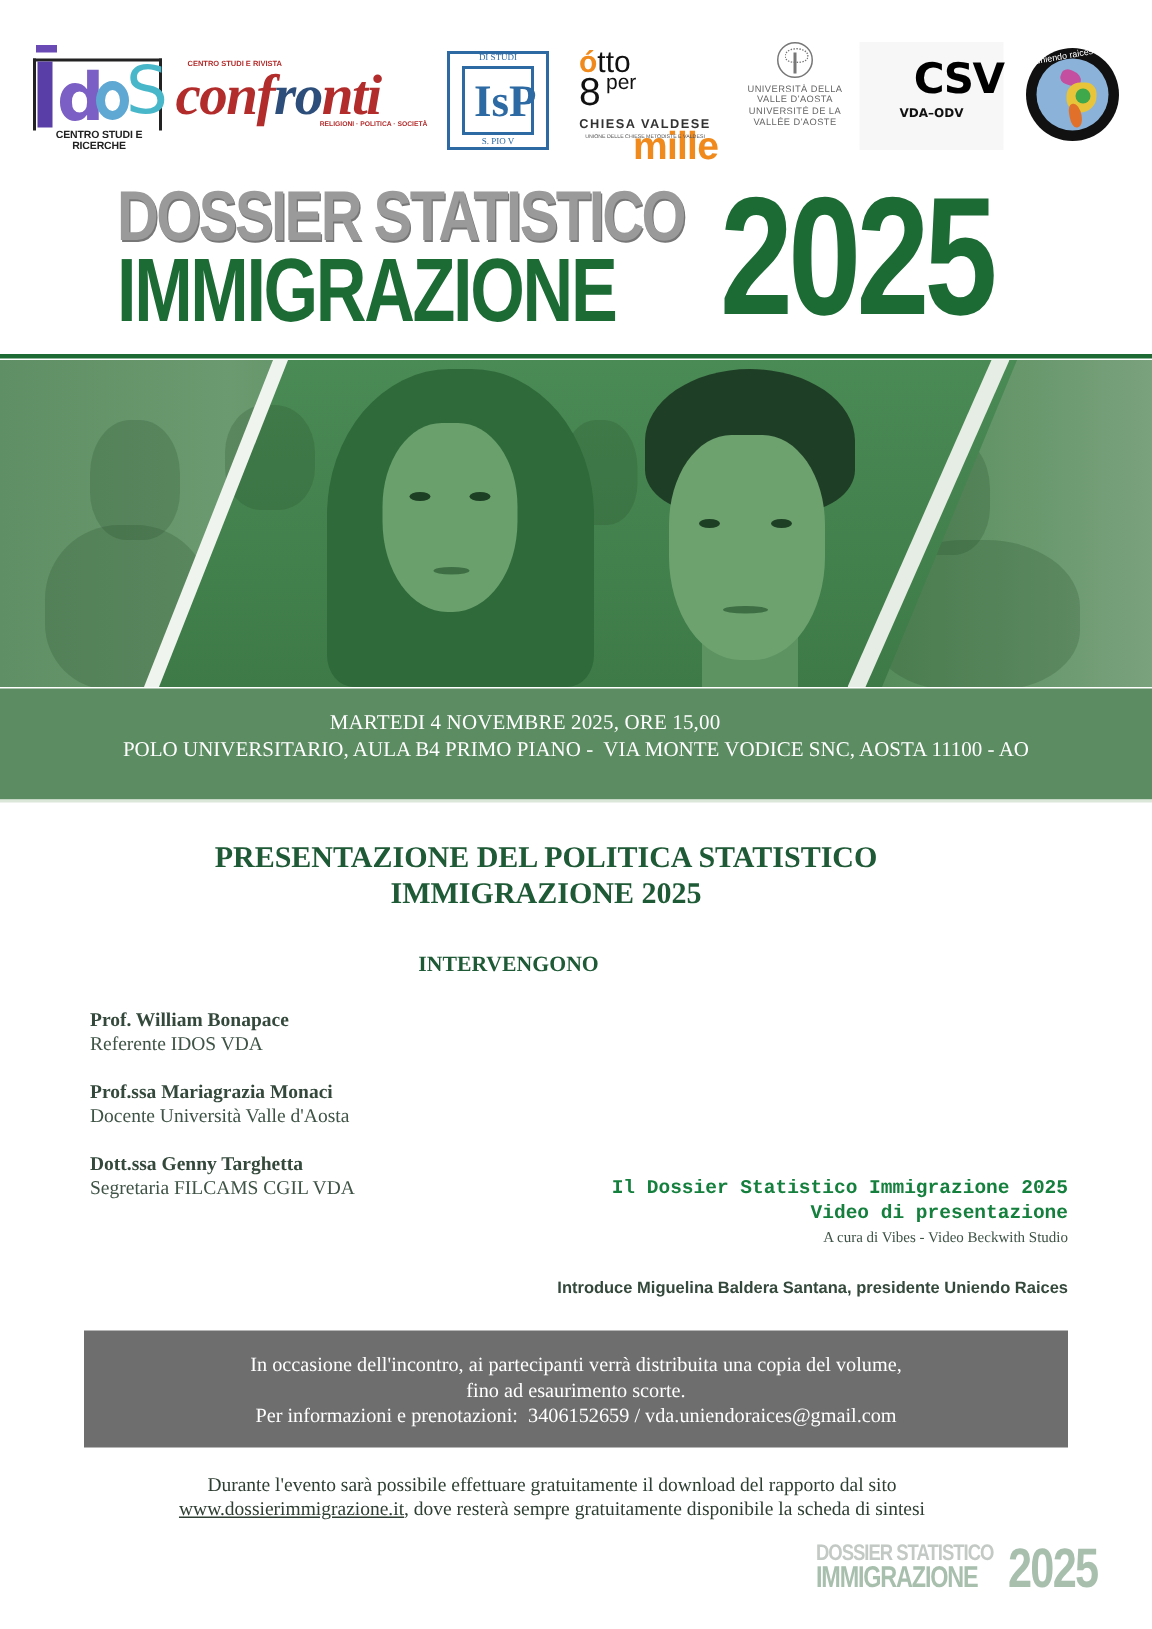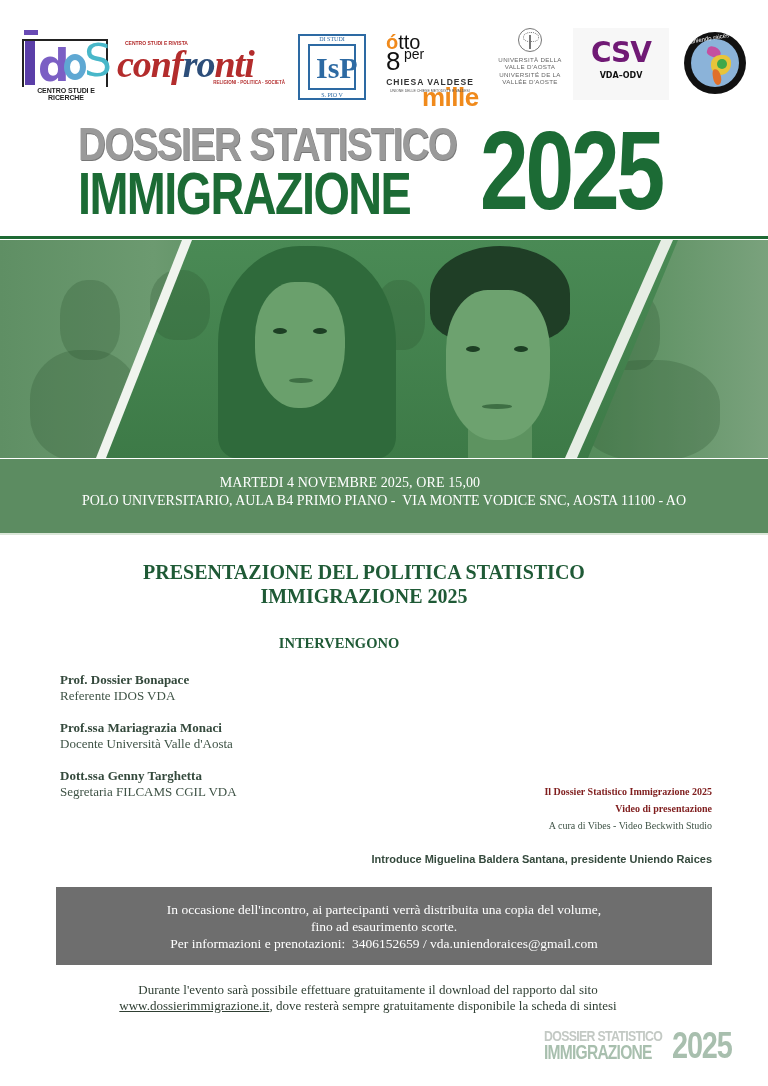--- a/index.html
+++ b/index.html
@@ -48,21 +48,21 @@
 
   
   .logo-univ { left: 494px; top: 0; width: 72px; height: 72px; }
   .univ-tree { position: absolute; left: 24px; top: 0; width: 24px; height: 24px; border-radius: 50%; border: 1px solid #777; }
   .univ-tree::before { content: ""; position: absolute; left: 10px; top: 6px; width: 2px; height: 14px; background: #777; }
   .univ-tree::after { content: ""; position: absolute; left: 4px; top: 3px; width: 14px; height: 8px; border-radius: 50% 50% 40% 40%; border: 1px dotted #777; }
   .univ-text { position: absolute; left: 0; top: 28px; width: 72px; text-align: center; font-family: "Liberation Sans", sans-serif; font-size: 6.2px; line-height: 7.4px; color: #666; letter-spacing: 0.3px; }
 
   
   .logo-csv { left: 573px; top: 0; width: 96px; height: 72px; background: #f7f7f7; }
-  .csv-big { position: absolute; left: 0; top: 10px; width: 96px; text-align: center; font-family: "DejaVu Sans", sans-serif; font-weight: bold; font-size: 28px; letter-spacing: -1px; color: #701a75; line-height: 30px; }
+  .csv-big { position: absolute; left: 0; top: 10px; width: 96px; text-align: right; font-family: "DejaVu Sans", sans-serif; font-weight: bold; font-size: 28px; letter-spacing: -1px; color: #000000; line-height: 30px; }
   .csv-small { position: absolute; left: 0; top: 43px; width: 96px; text-align: center; font-family: "DejaVu Sans", sans-serif; font-weight: bold; font-size: 8px; color: #111; }
 
   
   .logo-uniendo { left: 684px; top: 4px; width: 62px; height: 62px; border-radius: 50%; background: #111; }
   .uni-inner { position: absolute; left: 7px; top: 7px; width: 48px; height: 48px; border-radius: 50%; background: #8bb3d9; overflow: hidden; }
   .uni-land1 { position: absolute; left: 16px; top: 8px; width: 14px; height: 10px; background: #c44fa0; border-radius: 40% 60% 50% 40%; transform: rotate(20deg); }
   .uni-land2 { position: absolute; left: 20px; top: 16px; width: 20px; height: 20px; background: #e8c43a; border-radius: 50% 40% 60% 50%; }
   .uni-land3 { position: absolute; left: 22px; top: 30px; width: 8px; height: 16px; background: #e0702a; border-radius: 40% 60% 50% 50%; transform: rotate(-10deg); }
   .uni-land4 { position: absolute; left: 26px; top: 20px; width: 10px; height: 10px; background: #3fa84a; border-radius: 50%; }
   .uni-text { position: absolute; left: 6px; top: 2px; font-family: "Liberation Sans", sans-serif; font-size: 6px; color: #fff; transform: rotate(-10deg); white-space: nowrap; }
@@ -99,21 +99,21 @@
   
   .pres { position: absolute; left: 0; top: 560px; width: 728px; text-align: center; font-family: "Liberation Serif", serif; font-weight: bold; font-size: 20px; line-height: 24px; color: #1f5a36; }
   .interv { position: absolute; left: 0; top: 635px; width: 678px; text-align: center; font-family: "Liberation Serif", serif; font-weight: bold; font-size: 14.5px; color: #1f5a36; }
 
   .speakers { position: absolute; left: 60px; top: 672px; width: 320px; }
   .speaker { margin-bottom: 16px; }
   .sp-name { font-family: "Liberation Serif", serif; font-weight: bold; font-size: 13px; line-height: 16px; color: #34493c; }
   .sp-role { font-family: "Liberation Serif", serif; font-size: 13px; line-height: 16px; color: #3f5346; }
 
   .video { position: absolute; right: 56px; top: 783px; text-align: right; }
-  .video-l1, .video-l2 { font-family: Liberation Serif, serif; font-weight: bold; font-size: 10px; line-height: 17px; color: #7f1d1d; }
+  .video-l1, .video-l2 { font-family: Liberation Mono, monospace; font-weight: bold; font-size: 13px; line-height: 17px; color: #15803d; }
   .video-l3 { font-family: "Liberation Serif", serif; font-size: 10px; line-height: 17px; color: #3f5346; }
   .introduce { position: absolute; right: 56px; top: 853px; text-align: right; font-family: Liberation Sans, sans-serif; font-weight: bold; font-size: 11px; color: #34493c; }
 
   
   .infobox { position: absolute; left: 56px; top: 887px; width: 656px; height: 78px; background: #6e6e6e; text-align: center; padding-top: 14px; }
   .info-line { font-family: "Liberation Serif", serif; font-size: 13.5px; line-height: 17px; color: #ffffff; white-space: pre; }
 
   
   .foot { position: absolute; left: 0; top: 982px; width: 736px; text-align: center; font-family: "Liberation Serif", serif; font-size: 13px; line-height: 16px; color: #2f3f33; }
   .foot a { color: #2f3f33; text-decoration: underline; }
@@ -230,21 +230,21 @@
 <div class="band-bottom"></div>
 
 <div class="pres">
   <div>PRESENTAZIONE DEL POLITICA STATISTICO</div>
   <div>IMMIGRAZIONE 2025</div>
 </div>
 <div class="interv">INTERVENGONO</div>
 
 <div class="speakers">
   <div class="speaker">
-    <div class="sp-name">Prof. Dossier Bonapace</div>
+    <div class="sp-name">Prof. William Bonapace</div>
     <div class="sp-role">Referente IDOS VDA</div>
   </div>
   <div class="speaker">
     <div class="sp-name">Prof.ssa Mariagrazia Monaci</div>
     <div class="sp-role">Docente Università Valle d'Aosta</div>
   </div>
   <div class="speaker">
     <div class="sp-name">Dott.ssa Genny Targhetta</div>
     <div class="sp-role">Segretaria FILCAMS CGIL VDA</div>
   </div>

